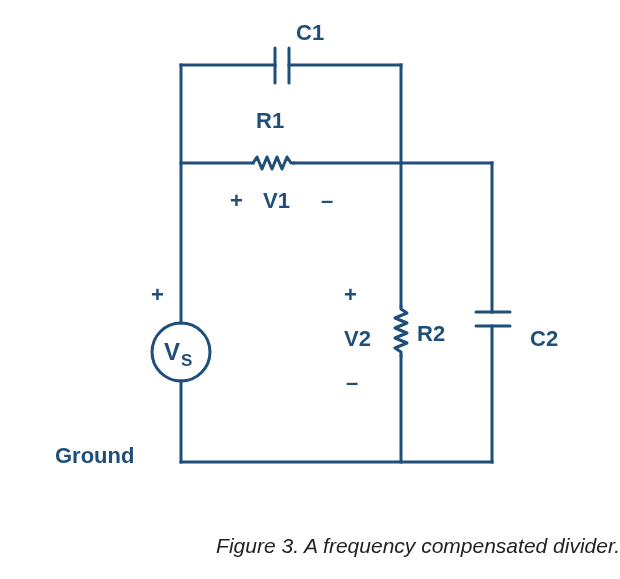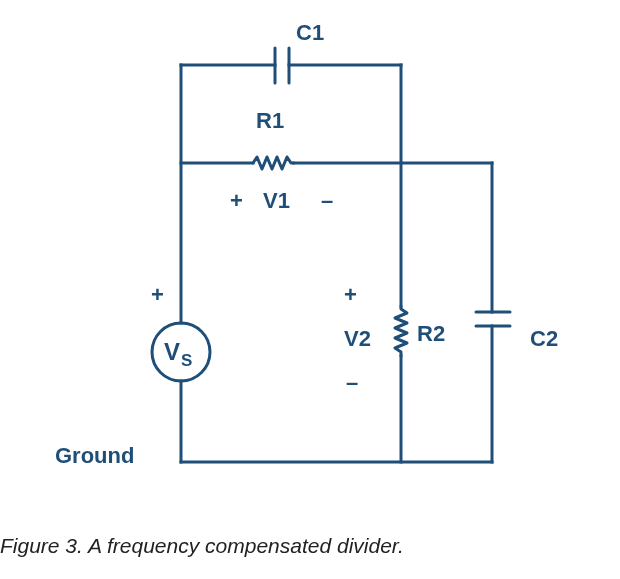--- a/index.html
+++ b/index.html
@@ -3,21 +3,21 @@
 <meta charset="utf-8">
 <style>
   html, body { margin: 0; padding: 0; background: #ffffff; }
   body { width: 620px; height: 579px; position: relative; overflow: hidden; }
   #circuit { position: absolute; left: 0; top: 0; }
   .wire { stroke: #1f4e79; stroke-width: 3; fill: none; stroke-linecap: square; }
   .comp { stroke: #1f4e79; stroke-width: 3; fill: none; stroke-linejoin: round; stroke-linecap: round; }
   .lbl { fill: #1f4e79; font-family: "Liberation Sans", sans-serif; font-weight: bold; font-size: 22px; }
   .sym { fill: #1f4e79; font-family: "Liberation Sans", sans-serif; font-weight: bold; font-size: 22px; }
   .caption {
-    position: absolute; left: 0; width: 620px; top: 534px; text-align: left;
+    position: absolute; left: 0; width: 620px; top: 534px; text-align: right;
     font-family: "Liberation Sans", sans-serif; font-style: italic; font-size: 21px; color: #222;
   }
 </style>
 </head>
 <body>
 
 <svg id="circuit" width="620" height="579" viewBox="0 0 620 579" xmlns="http://www.w3.org/2000/svg">
 
   <g>
 

